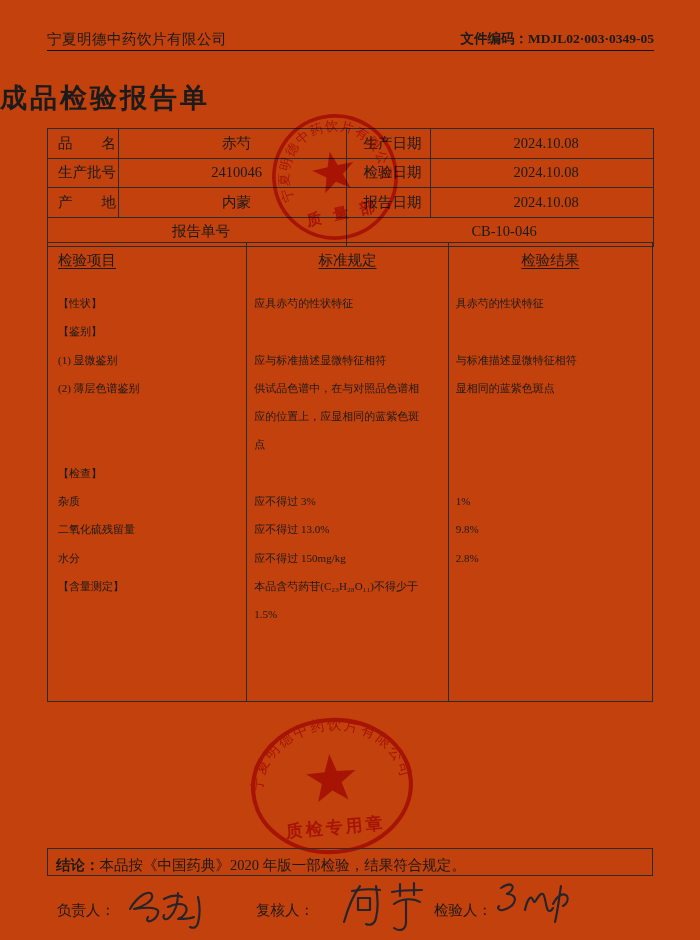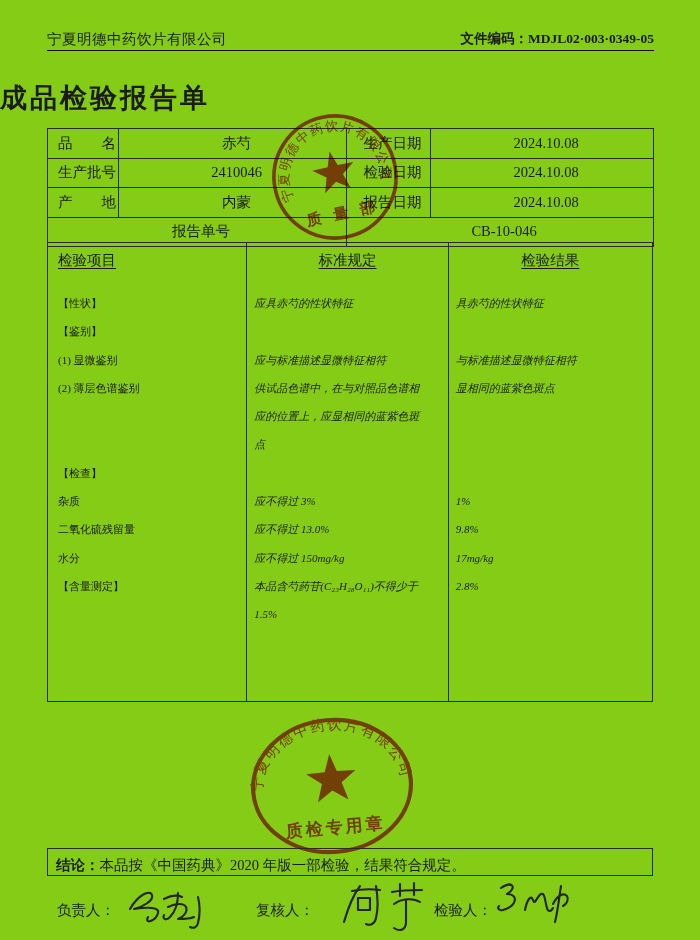--- a/index.html
+++ b/index.html
@@ -1,17 +1,17 @@
 <!DOCTYPE html>
 <html><head>
 <meta charset="utf-8">
 <style>
   html,body{margin:0;padding:0;background:#fff;}
   #page{
-    position:relative;width:700px;height:940px;background:#84cc16;overflow:hidden;
+    position:relative;width:700px;height:940px;background:#c2410c;overflow:hidden;
     font-family:"Liberation Serif","DejaVu Serif",serif;color:#1b1b1b;
   }
   
   .hdr-company{position:absolute;left:47px;top:30px;font-size:14.5px;letter-spacing:.5px;}
   .hdr-code{position:absolute;right:46px;top:30px;font-size:13.5px;font-weight:bold;}
   .hdr-rule{position:absolute;left:47px;top:50px;width:607px;border-bottom:1.6px solid #111;}
   .title{position:absolute;left:0;top:80px;width:700px;text-align:left;
          font-size:27px;font-weight:bold;letter-spacing:3px;}
   
   table.info{position:absolute;left:47px;top:128px;border-collapse:collapse;table-layout:fixed;}
@@ -23,21 +23,21 @@
   .mcol{position:relative;height:100%;box-sizing:border-box;}
   .mcol.c1{width:200px;border-right:1px solid #2b2b2b;}
   .mcol.c2{width:202px;border-right:1px solid #2b2b2b;}
   .mcol.c3{width:204px;}
   .mhead{height:46px;font-size:14.5px;display:flex;align-items:flex-start;padding-top:8px;box-sizing:border-box;}
   .mhead span{text-decoration:underline;text-underline-offset:3px;}
   .c1 .mhead{padding-left:10px;}
   .c2 .mhead,.c3 .mhead{justify-content:center;}
   .mline{height:28.3px;line-height:28.3px;font-size:11px;white-space:nowrap;overflow:visible;}
   .c1 .mline{padding-left:10px;}
-  .c2 .mline,.c3 .mline{padding-left:7px;font-style:italic;}
+  .c2 .mline,.c3 .mline{padding-left:7px;}
   
   .conclusion{position:absolute;left:47px;top:848px;width:606px;height:28px;
               border:1px solid #2b2b2b;box-sizing:border-box;display:flex;align-items:flex-end;
               padding-left:8px;font-size:14.5px;white-space:nowrap;}
   .conclusion b{font-weight:bold;}
   .sig-label{position:absolute;top:901px;font-size:14.5px;}
   .sig{position:absolute;}
   .sig path{fill:none;stroke:#24242a;stroke-width:2.1;stroke-linecap:round;stroke-linejoin:round;}
   
   .stamp{position:absolute;mix-blend-mode:multiply;opacity:.9;}
@@ -127,21 +127,20 @@
         </div>
       <div class="mline">具赤芍的性状特征</div>
       <div class="mline"></div>
       <div class="mline">与标准描述显微特征相符</div>
       <div class="mline">显相同的蓝紫色斑点</div>
       <div class="mline"></div>
       <div class="mline"></div>
       <div class="mline"></div>
       <div class="mline">1%</div>
       <div class="mline">9.8%</div>
-      <div class="mline">17mg/kg</div>
       <div class="mline">2.8%</div>
       <div class="mline"></div>
     </div>
   </div>
 
   <svg class="stamp" style="left:265px;top:107px;" width="140" height="140" viewBox="0 0 140 140">
     <g transform="rotate(-12 70 70)" fill="none">
       <circle cx="70" cy="70" r="61" stroke="#d93a2b" stroke-width="3.6"></circle>
       <path id="topArc" d="M 25 82 A 46.6 46.6 0 1 1 115 82" fill="none"></path>
       <text font-size="13" fill="#d93a2b" letter-spacing="1.5">

